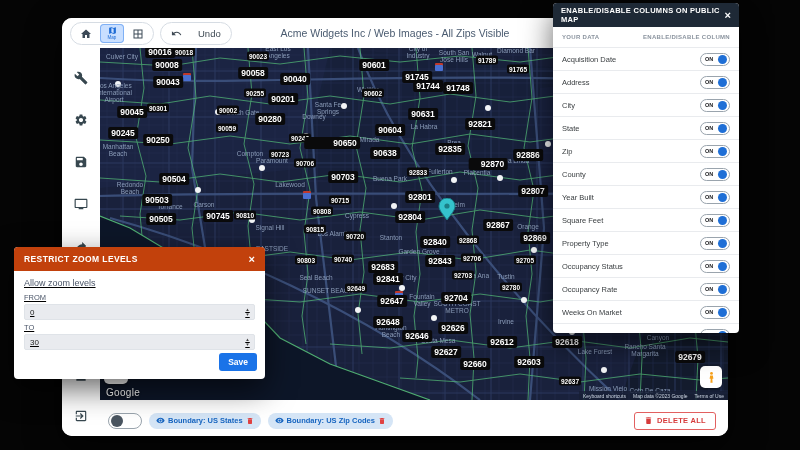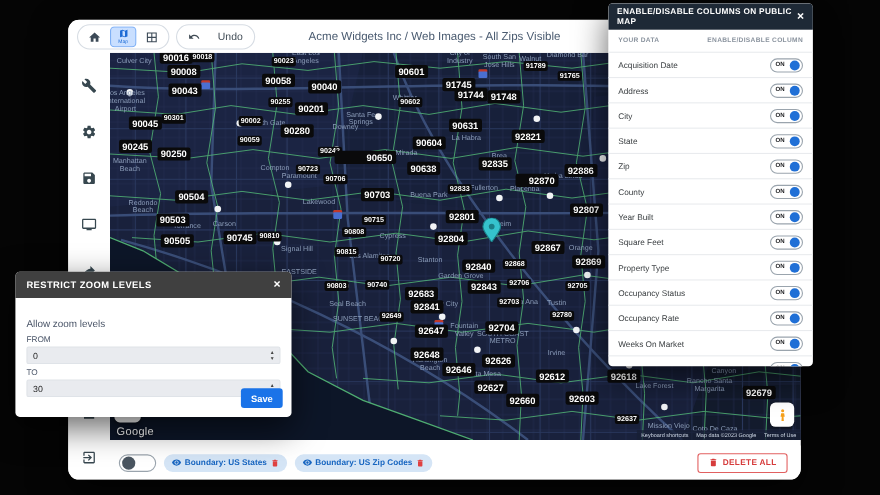--- a/index.html
+++ b/index.html
@@ -68,23 +68,23 @@
   .crow{height:23px;border-top:1px solid #e9ebee;display:flex;align-items:center;justify-content:space-between;padding:0 9px;}
   .clab{font-size:7.5px;color:#3c4043;}
   .toggle{width:30px;height:13px;border:1px solid #9aa4ad;border-radius:7px;display:flex;align-items:center;
     justify-content:space-between;padding:0 2px 0 4px;background:#fff;cursor:pointer;flex-shrink:0;}
   .toggle i{font-style:normal;font-size:5.5px;font-weight:700;color:#202124;}
   .toggle b{width:9px;height:9px;border-radius:50%;background:#1f6fd6;}
 
   
   .zoom-modal{position:absolute;left:14px;top:247px;width:251px;height:132px;background:#fff;border-radius:4px;
     box-shadow:0 10px 30px rgba(0,0,0,.6);z-index:50;}
-  .zm-head{height:24px;background:#404040;color:#fff;display:flex;align-items:center;justify-content:space-between;
+  .zm-head{height:24px;background:#c2410c;color:#fff;display:flex;align-items:center;justify-content:space-between;
     padding:0 10px;font-size:8.5px;font-weight:700;letter-spacing:.4px;border-radius:4px 4px 0 0;}
-  .zm-body{padding:18px 10px 0;}
+  .zm-body{padding:7px 10px 0;text-decoration:underline;}
   .zm-sub{font-size:9px;color:#4a5568;margin-bottom:5px;}
   .zm-lab{font-size:7.5px;color:#4a5568;margin:3px 0 2px;}
   .zm-input{height:16px;background:#e9ebef;border:1px solid #dfe3e8;border-radius:2px;display:flex;align-items:center;}
   .zm-input input{flex:1;min-width:0;background:transparent;border:none;font-size:8px;color:#222;padding:0 5px;outline:none;}
   .spin{width:13px;display:flex;flex-direction:column;align-items:center;justify-content:center;gap:1px;}
   .spin button{border:none;background:none;font-size:4.5px;color:#444;line-height:4px;padding:0;cursor:pointer;}
   .zm-save{position:absolute;right:8px;bottom:8px;background:#1a73e8;color:#fff;border:none;border-radius:3px;
     font-size:8.5px;font-weight:700;padding:4px 9px;cursor:pointer;}
 </style>
 </head>

